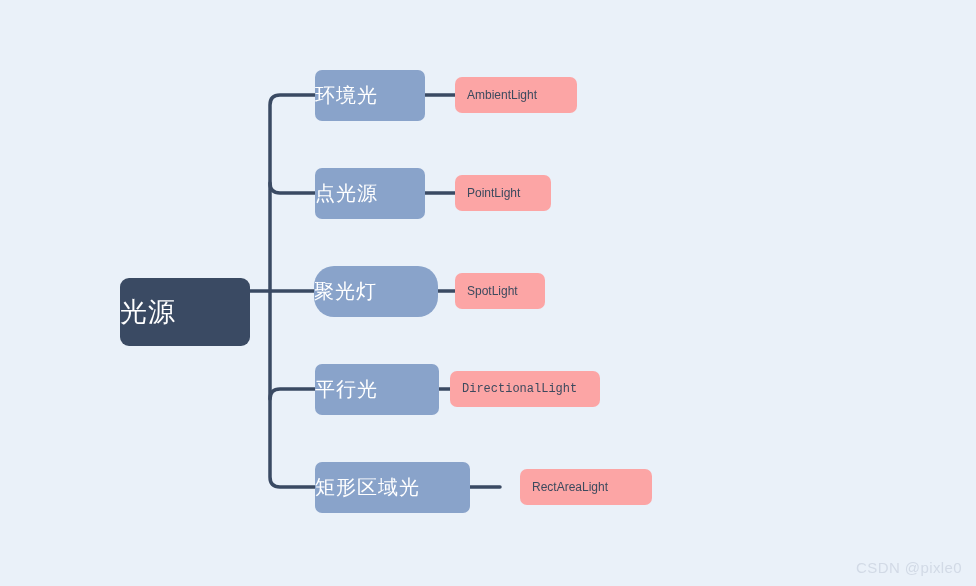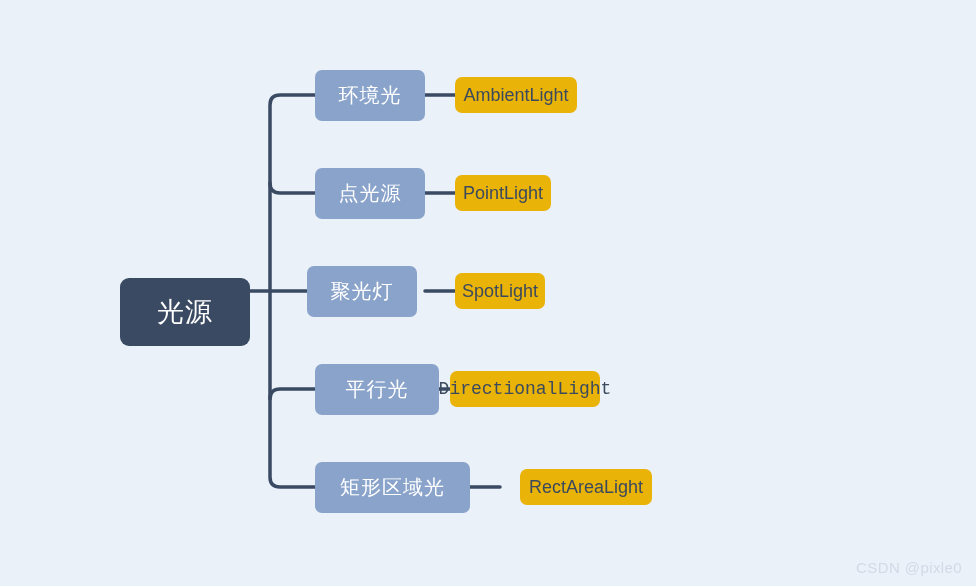--- a/index.html
+++ b/index.html
@@ -26,21 +26,20 @@
     width: 976px;
     height: 586px;
     pointer-events: none;
   }
   
   .node {
     position: absolute;
     box-sizing: border-box;
     display: flex;
     align-items: center;
-    justify-content: center;
     white-space: nowrap;
   }
   .node-root {
     background: #3a4a63;
     color: #ffffff;
     border-radius: 9px;
     font-size: 27px;
     letter-spacing: 1px;
     left: 120px;
     top: 258px;
@@ -50,24 +49,24 @@
   }
   .node-branch {
     background: #89a3ca;
     color: #ffffff;
     border-radius: 7px;
     font-size: 20px;
     letter-spacing: 1px;
     height: 51px;
   }
   .node-leaf {
-    background: #eab308;
+    background: #fca5a5;
     color: #3c4a5e;
     border-radius: 7px;
-    font-size: 18px;
+    font-size: 12px;
     height: 36px;
     padding: 0 12px;
   }
   
   .watermark {
     position: absolute;
     right: 14px;
     bottom: 10px;
     color: #d2dae6;
     font-size: 15px;
@@ -105,21 +104,21 @@
       </div>
       <div class="node node-leaf" style="left: 455px; top: 77px; width: 122px;">
         <span>AmbientLight</span>
       </div>
       <div class="node node-branch" style="left: 315px; top: 168px; width: 110px;">
         <span>点光源</span>
       </div>
       <div class="node node-leaf" style="left: 455px; top: 175px; width: 96px;">
         <span>PointLight</span>
       </div>
-      <div class="node node-branch" style="left: 307px; top: 266px; width: 110px;">
+      <div class="node node-branch" style="left: 314px; top: 266px; width: 124px; border-radius: 20px;">
         <span>聚光灯</span>
       </div>
       <div class="node node-leaf" style="left: 455px; top: 273px; width: 90px;">
         <span>SpotLight</span>
       </div>
       <div class="node node-branch" style="left: 315px; top: 364px; width: 124px;">
         <span>平行光</span>
       </div>
       <div class="node node-leaf" style="left: 450px; top: 371px; width: 150px; font-family: Liberation Mono, monospace;">
         <span>DirectionalLight</span>

